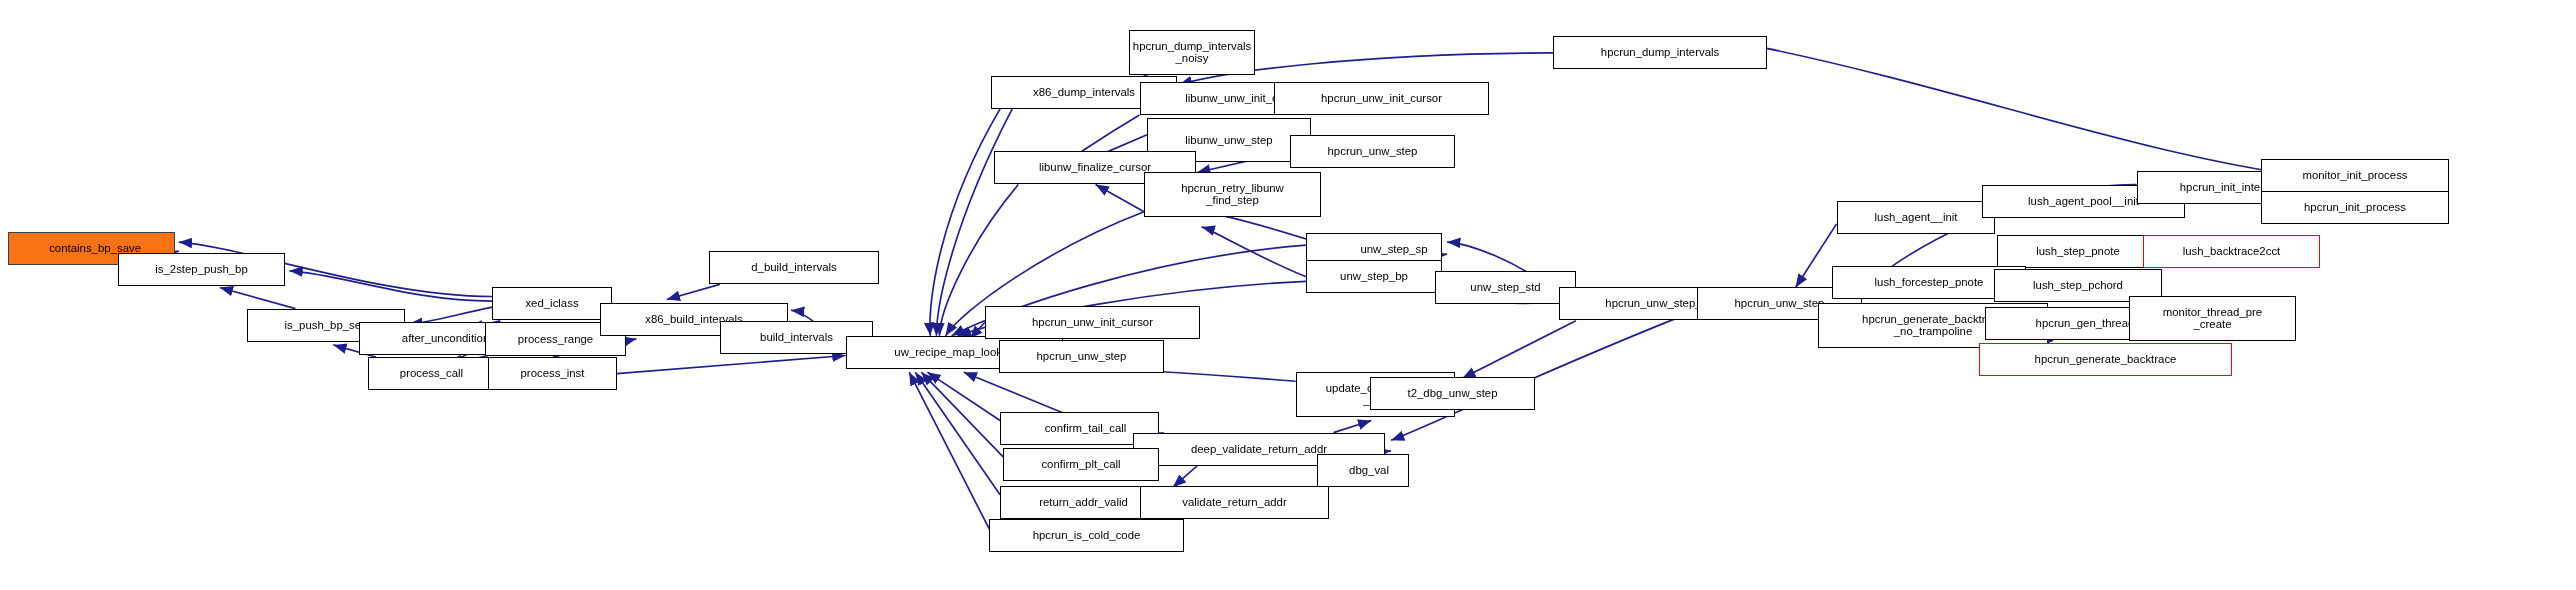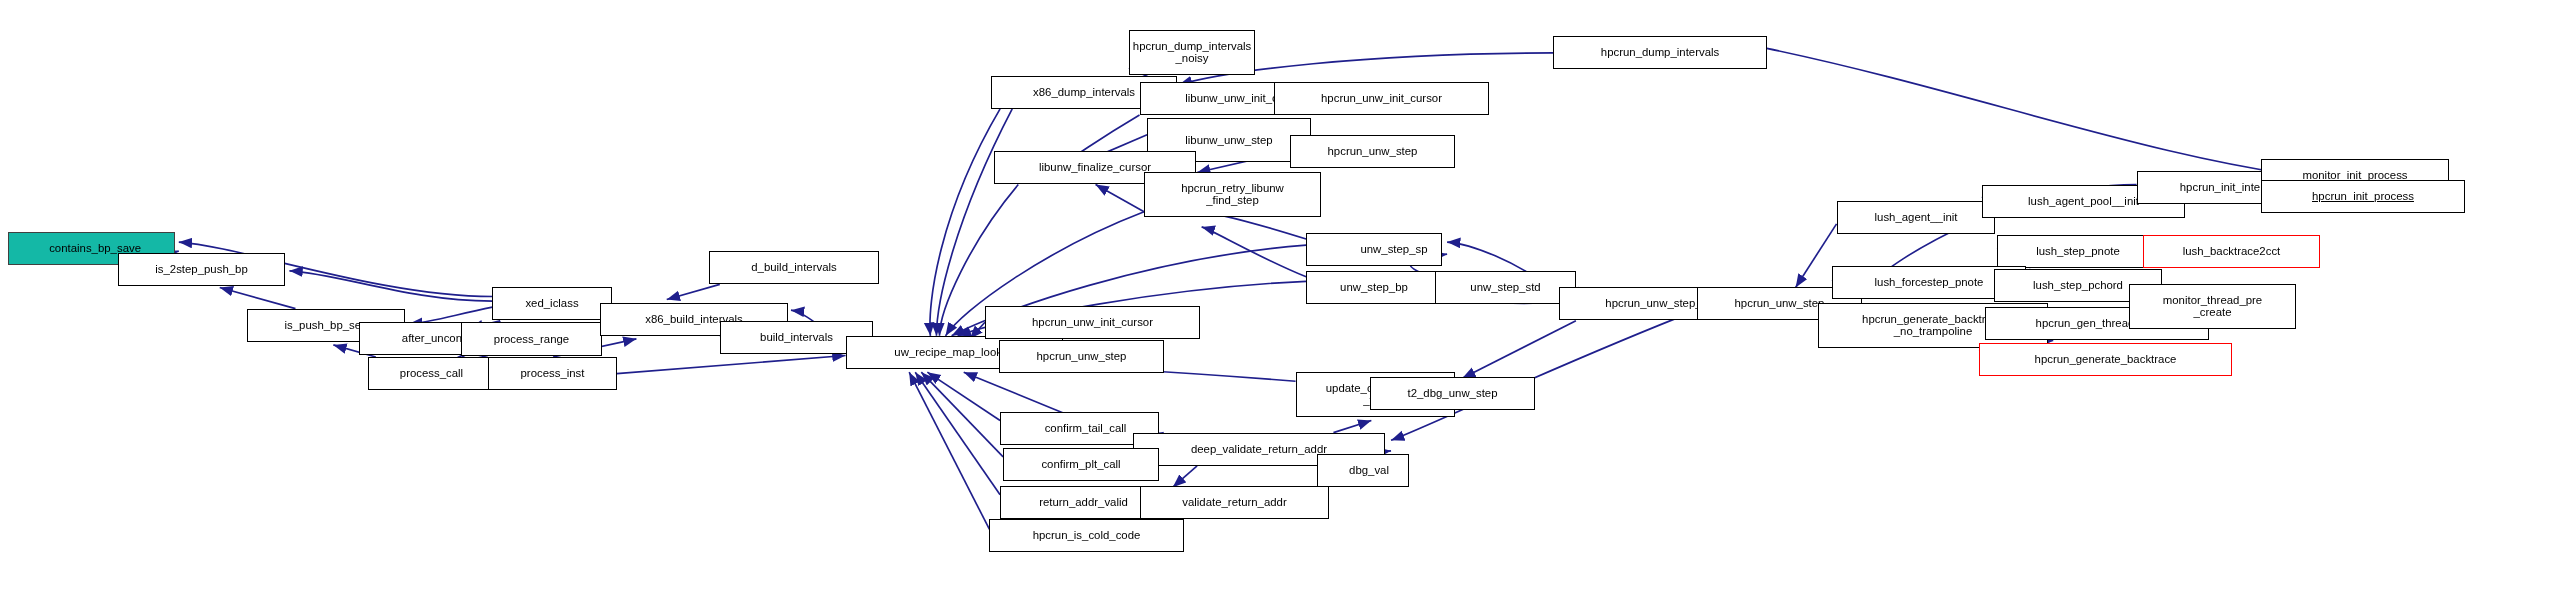--- a/index.html
+++ b/index.html
@@ -22,21 +22,21 @@
     line-height:1.08;
     display:flex;
     align-items:center;
     justify-content:center;
     text-align:center;
     white-space:pre-line;
     letter-spacing:0px;
     z-index:5;
   }
   .node.root{
-    background:#14b8a6;
+    background:#f97316;
     border:0.8px solid #404040;
     padding-left:8px;
   }
   .node.ext{
     border:0.8px solid #ff0000;
   }
   .node.two{ line-height:1.05; }
 </style>
 </head>
 <body>
@@ -122,59 +122,59 @@
         <path d="M 1120 205 C 1030 240 940 283 918 291" marker-end="url(#arrow)"></path>
         <path d="M 752 332 L 773 332" marker-end="url(#arrow)"></path>
       </g>
   </svg>
   <div id="nodes">
       <div class="node root" style="left: 7.6px; top: 232px; width: 167px; height: 33px;">contains_bp_save</div>
       <div class="node" style="left: 118px; top: 253px; width: 167px; height: 33px;">is_2step_push_bp</div>
       <div class="node" style="left: 247px; top: 309px; width: 158px; height: 33px;">is_push_bp_seq</div>
       <div class="node" style="left: 492px; top: 287px; width: 120px; height: 33px;">xed_iclass</div>
       <div class="node" style="left: 359px; top: 322px; width: 182px; height: 33px;">after_unconditional</div>
-      <div class="node" style="left: 461px; top: 322px; width: 141px; height: 34px;">process_range</div>
+      <div class="node" style="left: 485px; top: 322px; width: 141px; height: 34px;">process_range</div>
       <div class="node" style="left: 368px; top: 357px; width: 127px; height: 33px;">process_call</div>
       <div class="node" style="left: 488px; top: 357px; width: 129px; height: 33px;">process_inst</div>
       <div class="node" style="left: 709px; top: 251px; width: 170px; height: 33px;">d_build_intervals</div>
       <div class="node" style="left: 600px; top: 303px; width: 188px; height: 33px;">x86_build_intervals</div>
       <div class="node" style="left: 720px; top: 321px; width: 153px; height: 33px;">build_intervals</div>
       <div class="node" style="left: 846px; top: 336px; width: 217px; height: 33px;">uw_recipe_map_lookup</div>
       <div class="node" style="left: 991px; top: 76px; width: 186px; height: 33px;">x86_dump_intervals</div>
       <div class="node two" style="left: 1129px; top: 30px; width: 126px; height: 45px;">hpcrun_dump_intervals
 _noisy</div>
       <div class="node" style="left: 1140px; top: 82px; width: 209px; height: 33px;">libunw_unw_init_cursor</div>
       <div class="node" style="left: 1274px; top: 82px; width: 215px; height: 33px;">hpcrun_unw_init_cursor</div>
       <div class="node" style="left: 1147px; top: 118px; width: 164px; height: 44px;">libunw_unw_step</div>
       <div class="node" style="left: 1290px; top: 135px; width: 165px; height: 33px;">hpcrun_unw_step</div>
       <div class="node" style="left: 994px; top: 151px; width: 202px; height: 33px;">libunw_finalize_cursor</div>
       <div class="node two" style="left: 1144px; top: 172px; width: 177px; height: 45px;">hpcrun_retry_libunw
 _find_step</div>
       <div class="node" style="left: 1306px; top: 233px; width: 136px; height: 33px; padding-left: 40px;">unw_step_sp</div>
-      <div class="node" style="left: 1306px; top: 271px; width: 136px; height: 33px;">unw_step_bp</div>
+      <div class="node" style="left: 1306px; top: 260px; width: 136px; height: 33px;">unw_step_bp</div>
       <div class="node" style="left: 1435px; top: 271px; width: 141px; height: 33px;">unw_step_std</div>
       <div class="node" style="left: 1559px; top: 287px; width: 208px; height: 33px;">hpcrun_unw_step_real</div>
       <div class="node" style="left: 1697px; top: 287px; width: 165px; height: 33px;">hpcrun_unw_step</div>
       <div class="node" style="left: 985px; top: 306px; width: 215px; height: 33px;">hpcrun_unw_init_cursor</div>
       <div class="node" style="left: 999px; top: 340px; width: 165px; height: 33px;">hpcrun_unw_step</div>
       <div class="node" style="left: 1837px; top: 201px; width: 158px; height: 33px;">lush_agent__init</div>
       <div class="node" style="left: 1982px; top: 185px; width: 203px; height: 33px;">lush_agent_pool__init</div>
       <div class="node" style="left: 1997px; top: 235px; width: 162px; height: 33px;">lush_step_pnote</div>
       <div class="node ext" style="left: 2143px; top: 235px; width: 177px; height: 33px;">lush_backtrace2cct</div>
       <div class="node" style="left: 1832px; top: 266px; width: 194px; height: 33px;">lush_forcestep_pnote</div>
       <div class="node" style="left: 1994px; top: 269px; width: 168px; height: 33px;">lush_step_pchord</div>
       <div class="node two" style="left: 1818px; top: 303px; width: 230px; height: 45px;">hpcrun_generate_backtrace
 _no_trampoline</div>
       <div class="node" style="left: 1985px; top: 307px; width: 224px; height: 33px;">hpcrun_gen_thread_ctxt</div>
-      <div class="node two" style="left: 2129px; top: 284px; width: 167px; height: 45px;">monitor_thread_pre
+      <div class="node two" style="left: 2129px; top: 296px; width: 167px; height: 45px;">monitor_thread_pre
 _create</div>
       <div class="node ext" style="left: 1979px; top: 343px; width: 253px; height: 33px;">hpcrun_generate_backtrace</div>
       <div class="node" style="left: 2137px; top: 171px; width: 185px; height: 33px;">hpcrun_init_internal</div>
       <div class="node" style="left: 2261px; top: 159px; width: 188px; height: 33px;">monitor_init_process</div>
-      <div class="node" style="left: 2261px; top: 180px; width: 204px; height: 33px; text-decoration: underline;">hpcrun_init_process</div>
+      <div class="node" style="left: 2261px; top: 191px; width: 188px; height: 33px;">hpcrun_init_process</div>
       <div class="node" style="left: 1553px; top: 36px; width: 214px; height: 33px;">hpcrun_dump_intervals</div>
       <div class="node two" style="left: 1296px; top: 372px; width: 159px; height: 45px;">update_cursor_with
 _troll</div>
       <div class="node" style="left: 1370px; top: 377px; width: 165px; height: 33px;">t2_dbg_unw_step</div>
       <div class="node" style="left: 1000px; top: 412px; width: 159px; height: 33px; padding-left: 12px;">confirm_tail_call</div>
       <div class="node" style="left: 1133px; top: 433px; width: 252px; height: 33px;">deep_validate_return_addr</div>
       <div class="node" style="left: 1003px; top: 448px; width: 156px; height: 33px;">confirm_plt_call</div>
       <div class="node" style="left: 1317px; top: 454px; width: 92px; height: 33px; padding-left: 12px;">dbg_val</div>
       <div class="node" style="left: 1000px; top: 486px; width: 167px; height: 33px;">return_addr_valid</div>
       <div class="node" style="left: 1140px; top: 486px; width: 189px; height: 33px;">validate_return_addr</div>

